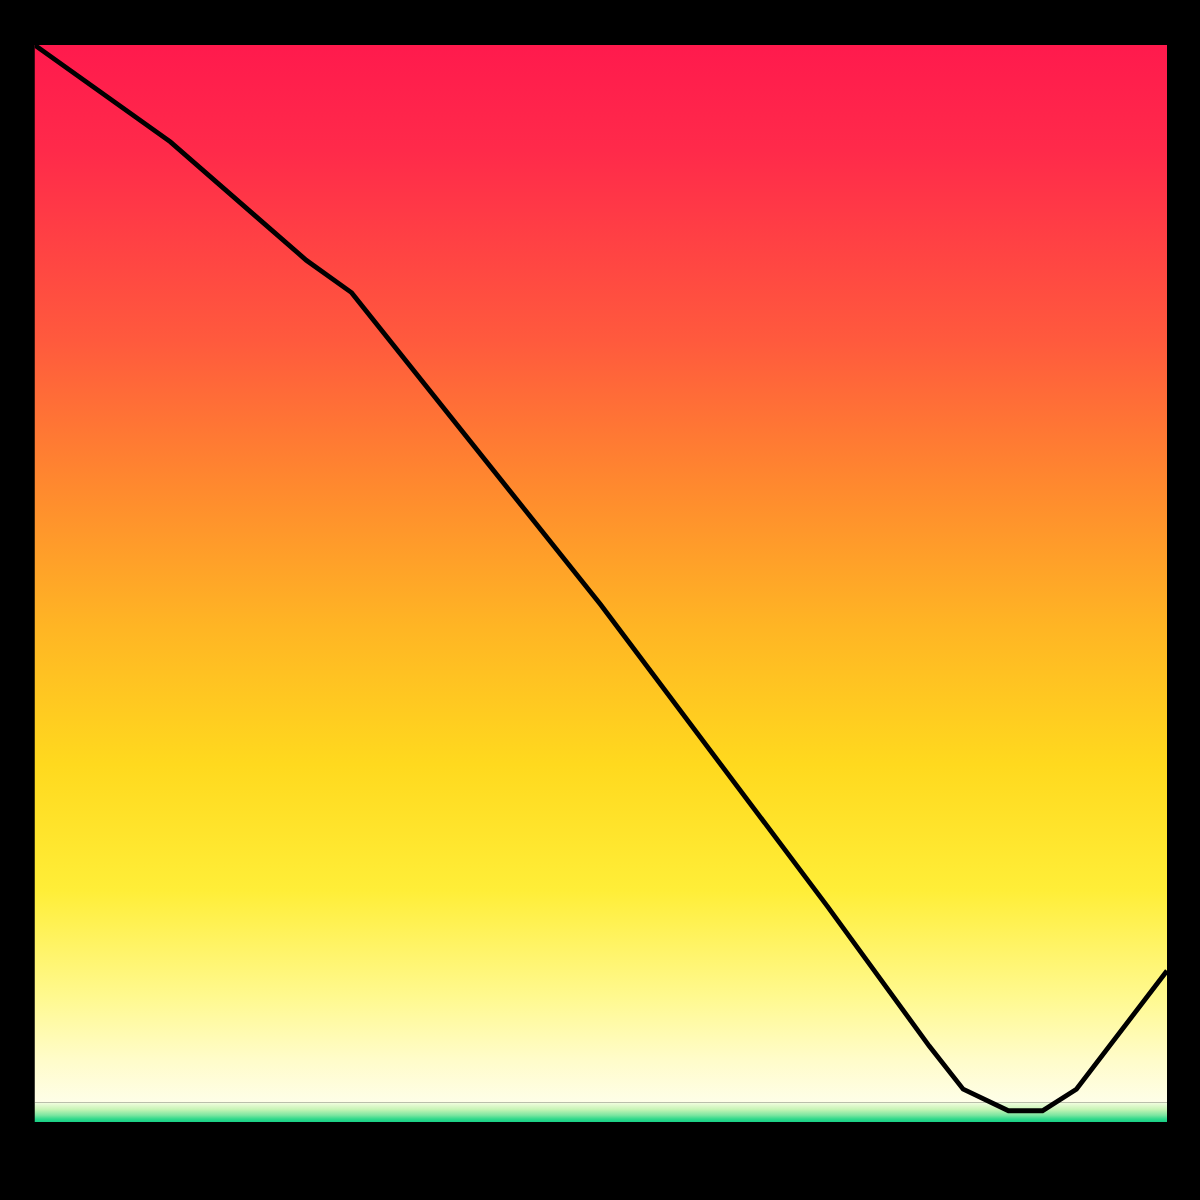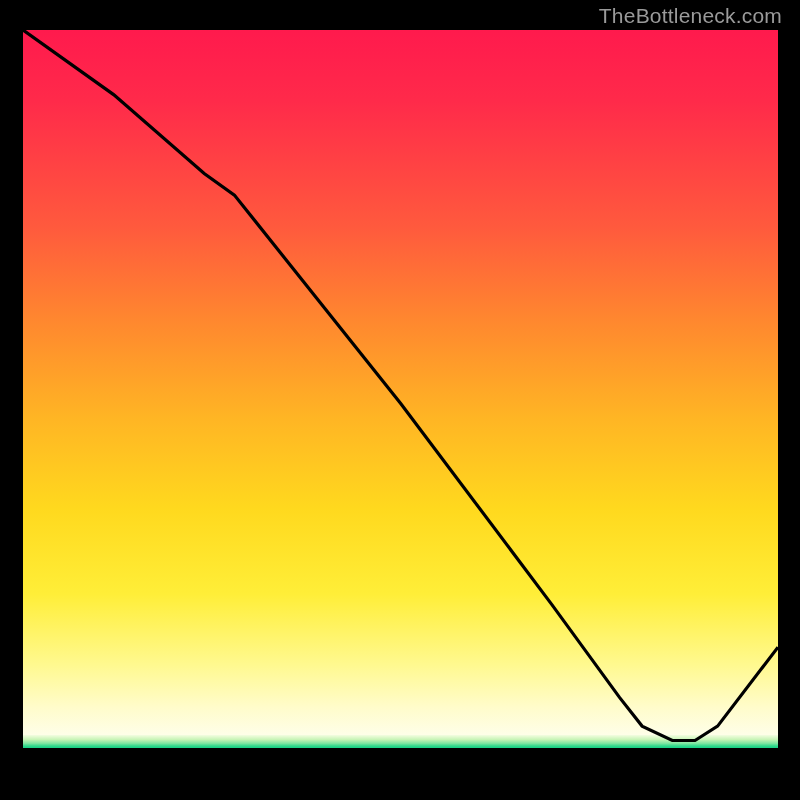--- a/index.html
+++ b/index.html
@@ -100,21 +100,20 @@
     letter-spacing: 0.5px;
     z-index: 25;
     white-space: nowrap;
   }
 </style>
 </head>
 <body>
 
 <div class="frame">
 
-  <div class="attrib">TheBottleneck.com</div>
 
   <div class="plot">
     <div class="grad"></div>
     <div class="greenband"></div>
     <div class="baseline"></div>
 
     <svg class="curve" viewBox="0 0 755 746" preserveAspectRatio="none">
       <path d="M0.0 0.0 L90.6 64.6 L181.2 143.5 L211.4 165.1 L377.5 373.2 L528.5 574.1 L596.5 667.4 L619.1 696.1 L649.3 710.5 L672.0 710.5 L694.6 696.1 L755.0 617.2" fill="none" stroke="#000" stroke-width="3.2"></path>
     </svg>
 

